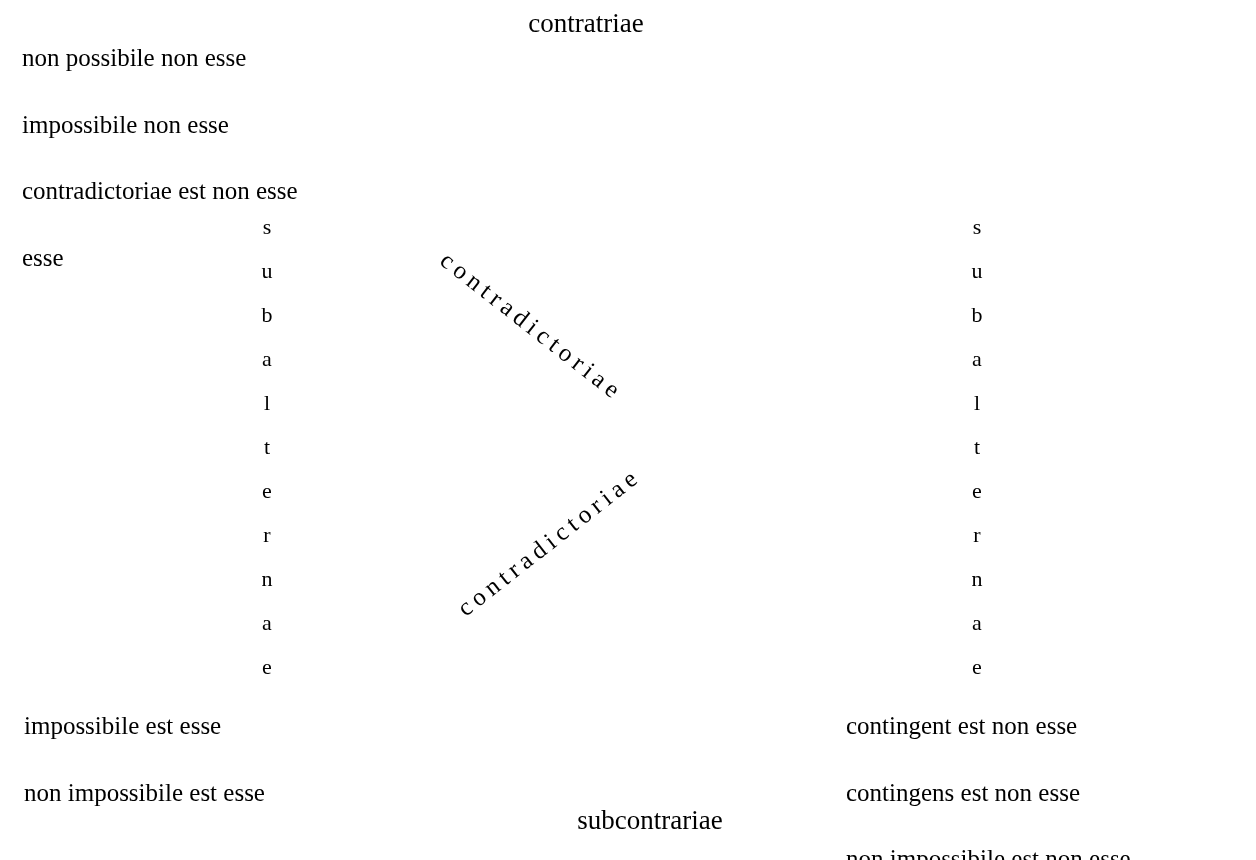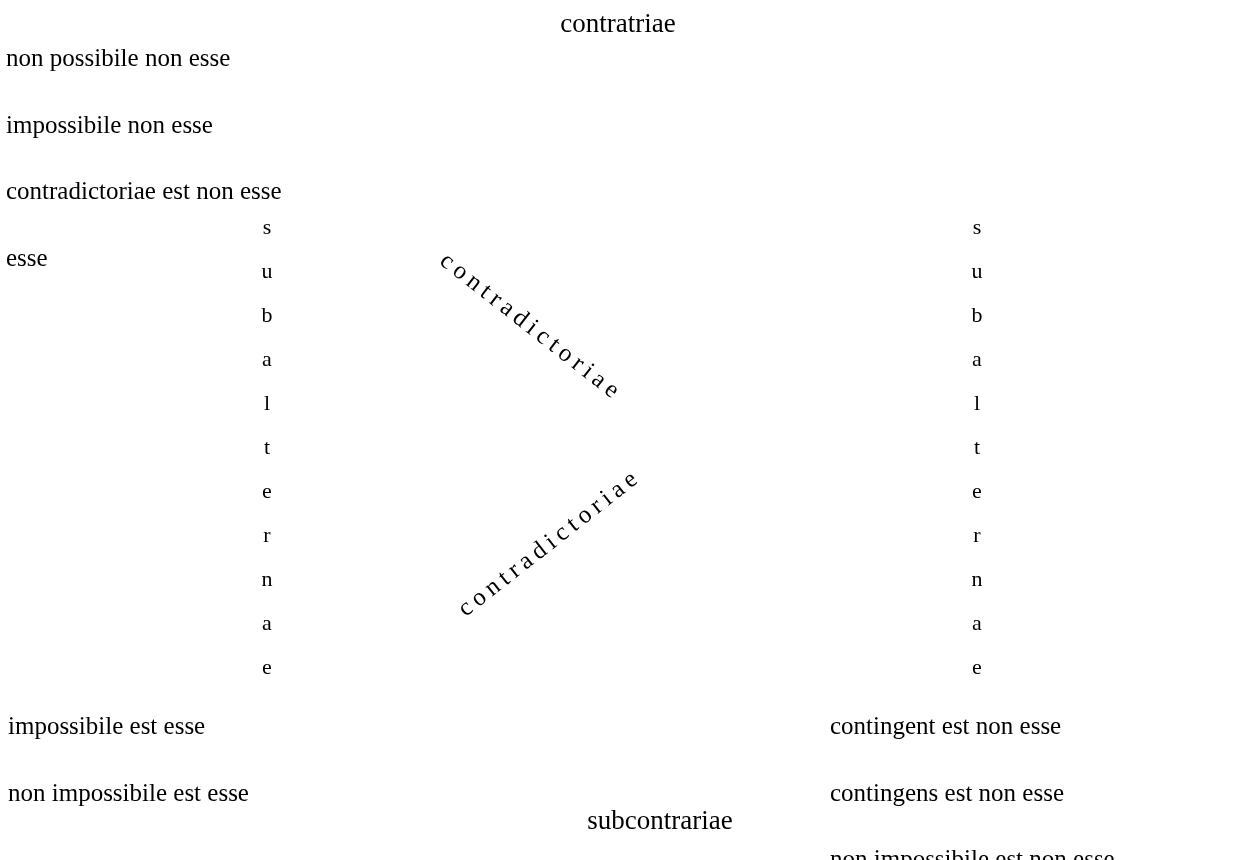--- a/index.html
+++ b/index.html
@@ -16,20 +16,21 @@
     width: 1256px;
     height: 860px;
     overflow: hidden;
     background: #ffffff;
   }
   .corner-block {
     position: absolute;
     font-size: 25px;
     line-height: 1.33;
     white-space: pre-line;
+    margin-left: 16px;
   }
   .corner-block .line {
     display: block;
   }
   #top-left-block {
     left: 6px;
     top: 8px;
     text-align: left;
   }
   #top-right-block {
@@ -46,26 +47,26 @@
     left: 830px;
     top: 676px;
     text-align: left;
   }
   .edge-label-h {
     position: absolute;
     font-size: 27px;
     text-align: center;
   }
   #contrariae-label {
-    left: 468px;
+    left: 436px;
     top: 8px;
     width: 300px;
   }
   #subcontrariae-label {
-    left: 495px;
+    left: 485px;
     top: 805px;
     width: 330px;
   }
   .vertical-label {
     position: absolute;
     font-size: 22px;
     line-height: 1.0;
     text-align: center;
     width: 30px;
   }

